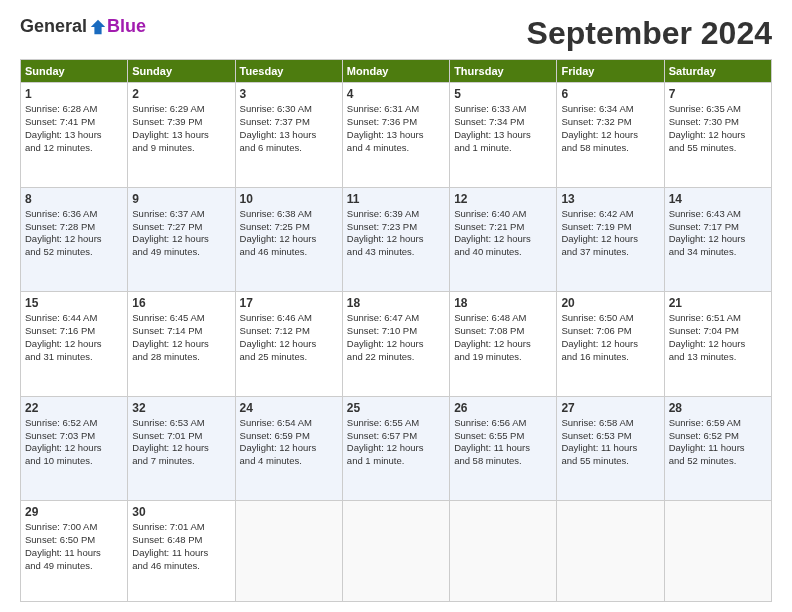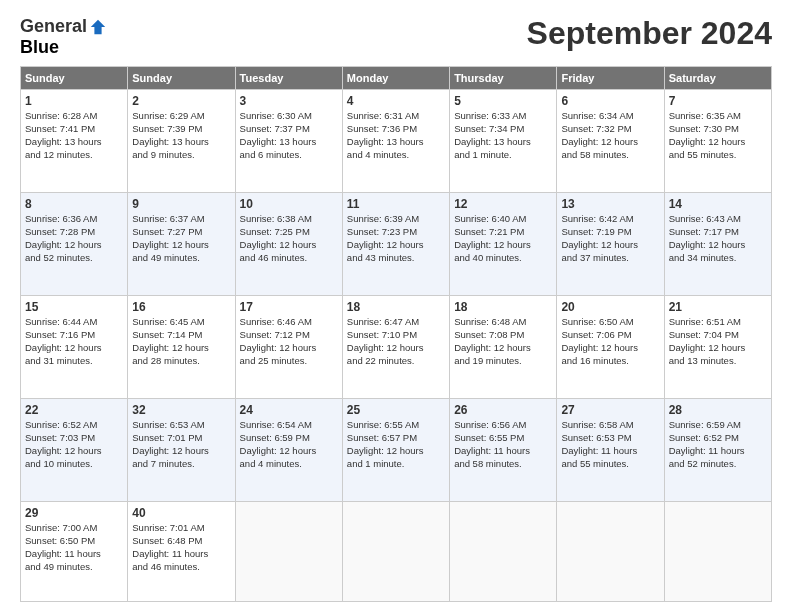--- a/index.html
+++ b/index.html
@@ -18,32 +18,32 @@
       flex-direction: column;
     }
     .header {
       display: flex;
       justify-content: space-between;
       align-items: flex-start;
       margin-bottom: 8px;
     }
     .logo {
       display: flex;
-      flex-direction: column;
+      flex-direction: row;
       align-items: flex-start;
     }
     .logo-text {
       display: flex;
       align-items: center;
       font-size: 18px;
       font-weight: bold;
       color: #333;
     }
     .logo-general { color: #333; }
-    .logo-blue { color: #000000; }
+    .logo-blue { color: #a21caf; }
     .logo-icon {
       width: 18px;
       height: 18px;
       margin-left: 2px;
       margin-right: 0;
     }
     .title-section {
       text-align: right;
     }
     .month-title {
@@ -56,21 +56,21 @@
       font-size: 14px;
       color: #555;
     }
     .calendar {
       flex: 1;
       border-collapse: collapse;
       width: 100%;
       font-size: 10px;
     }
     .calendar th {
-      background-color: #737373;
+      background-color: #4d7c0f;
       color: white;
       padding: 5px 4px;
       text-align: left;
       font-size: 11px;
       font-weight: bold;
       border: 1px solid #ccc;
     }
     .calendar td {
       vertical-align: top;
       padding: 3px 4px;
@@ -163,21 +163,21 @@
           <td><span class="day-num">22</span>Sunrise: 6:52 AM<br>Sunset: 7:03 PM<br>Daylight: 12 hours<br>and 10 minutes.</td>
           <td><span class="day-num">32</span>Sunrise: 6:53 AM<br>Sunset: 7:01 PM<br>Daylight: 12 hours<br>and 7 minutes.</td>
           <td><span class="day-num">24</span>Sunrise: 6:54 AM<br>Sunset: 6:59 PM<br>Daylight: 12 hours<br>and 4 minutes.</td>
           <td><span class="day-num">25</span>Sunrise: 6:55 AM<br>Sunset: 6:57 PM<br>Daylight: 12 hours<br>and 1 minute.</td>
           <td><span class="day-num">26</span>Sunrise: 6:56 AM<br>Sunset: 6:55 PM<br>Daylight: 11 hours<br>and 58 minutes.</td>
           <td><span class="day-num">27</span>Sunrise: 6:58 AM<br>Sunset: 6:53 PM<br>Daylight: 11 hours<br>and 55 minutes.</td>
           <td><span class="day-num">28</span>Sunrise: 6:59 AM<br>Sunset: 6:52 PM<br>Daylight: 11 hours<br>and 52 minutes.</td>
         </tr>
         <tr class="last-row">
           <td><span class="day-num">29</span>Sunrise: 7:00 AM<br>Sunset: 6:50 PM<br>Daylight: 11 hours<br>and 49 minutes.</td>
-          <td><span class="day-num">40</span>Sunrise: 7:01 AM<br>Sunset: 6:48 PM<br>Daylight: 11 hours<br>and 46 minutes.</td>
+          <td><span class="day-num">30</span>Sunrise: 7:01 AM<br>Sunset: 6:48 PM<br>Daylight: 11 hours<br>and 46 minutes.</td>
           <td class="empty-cell"></td>
           <td class="empty-cell"></td>
           <td class="empty-cell"></td>
           <td class="empty-cell"></td>
           <td class="empty-cell"></td>
         </tr>
       </tbody>
   </table>
 </div>
 

